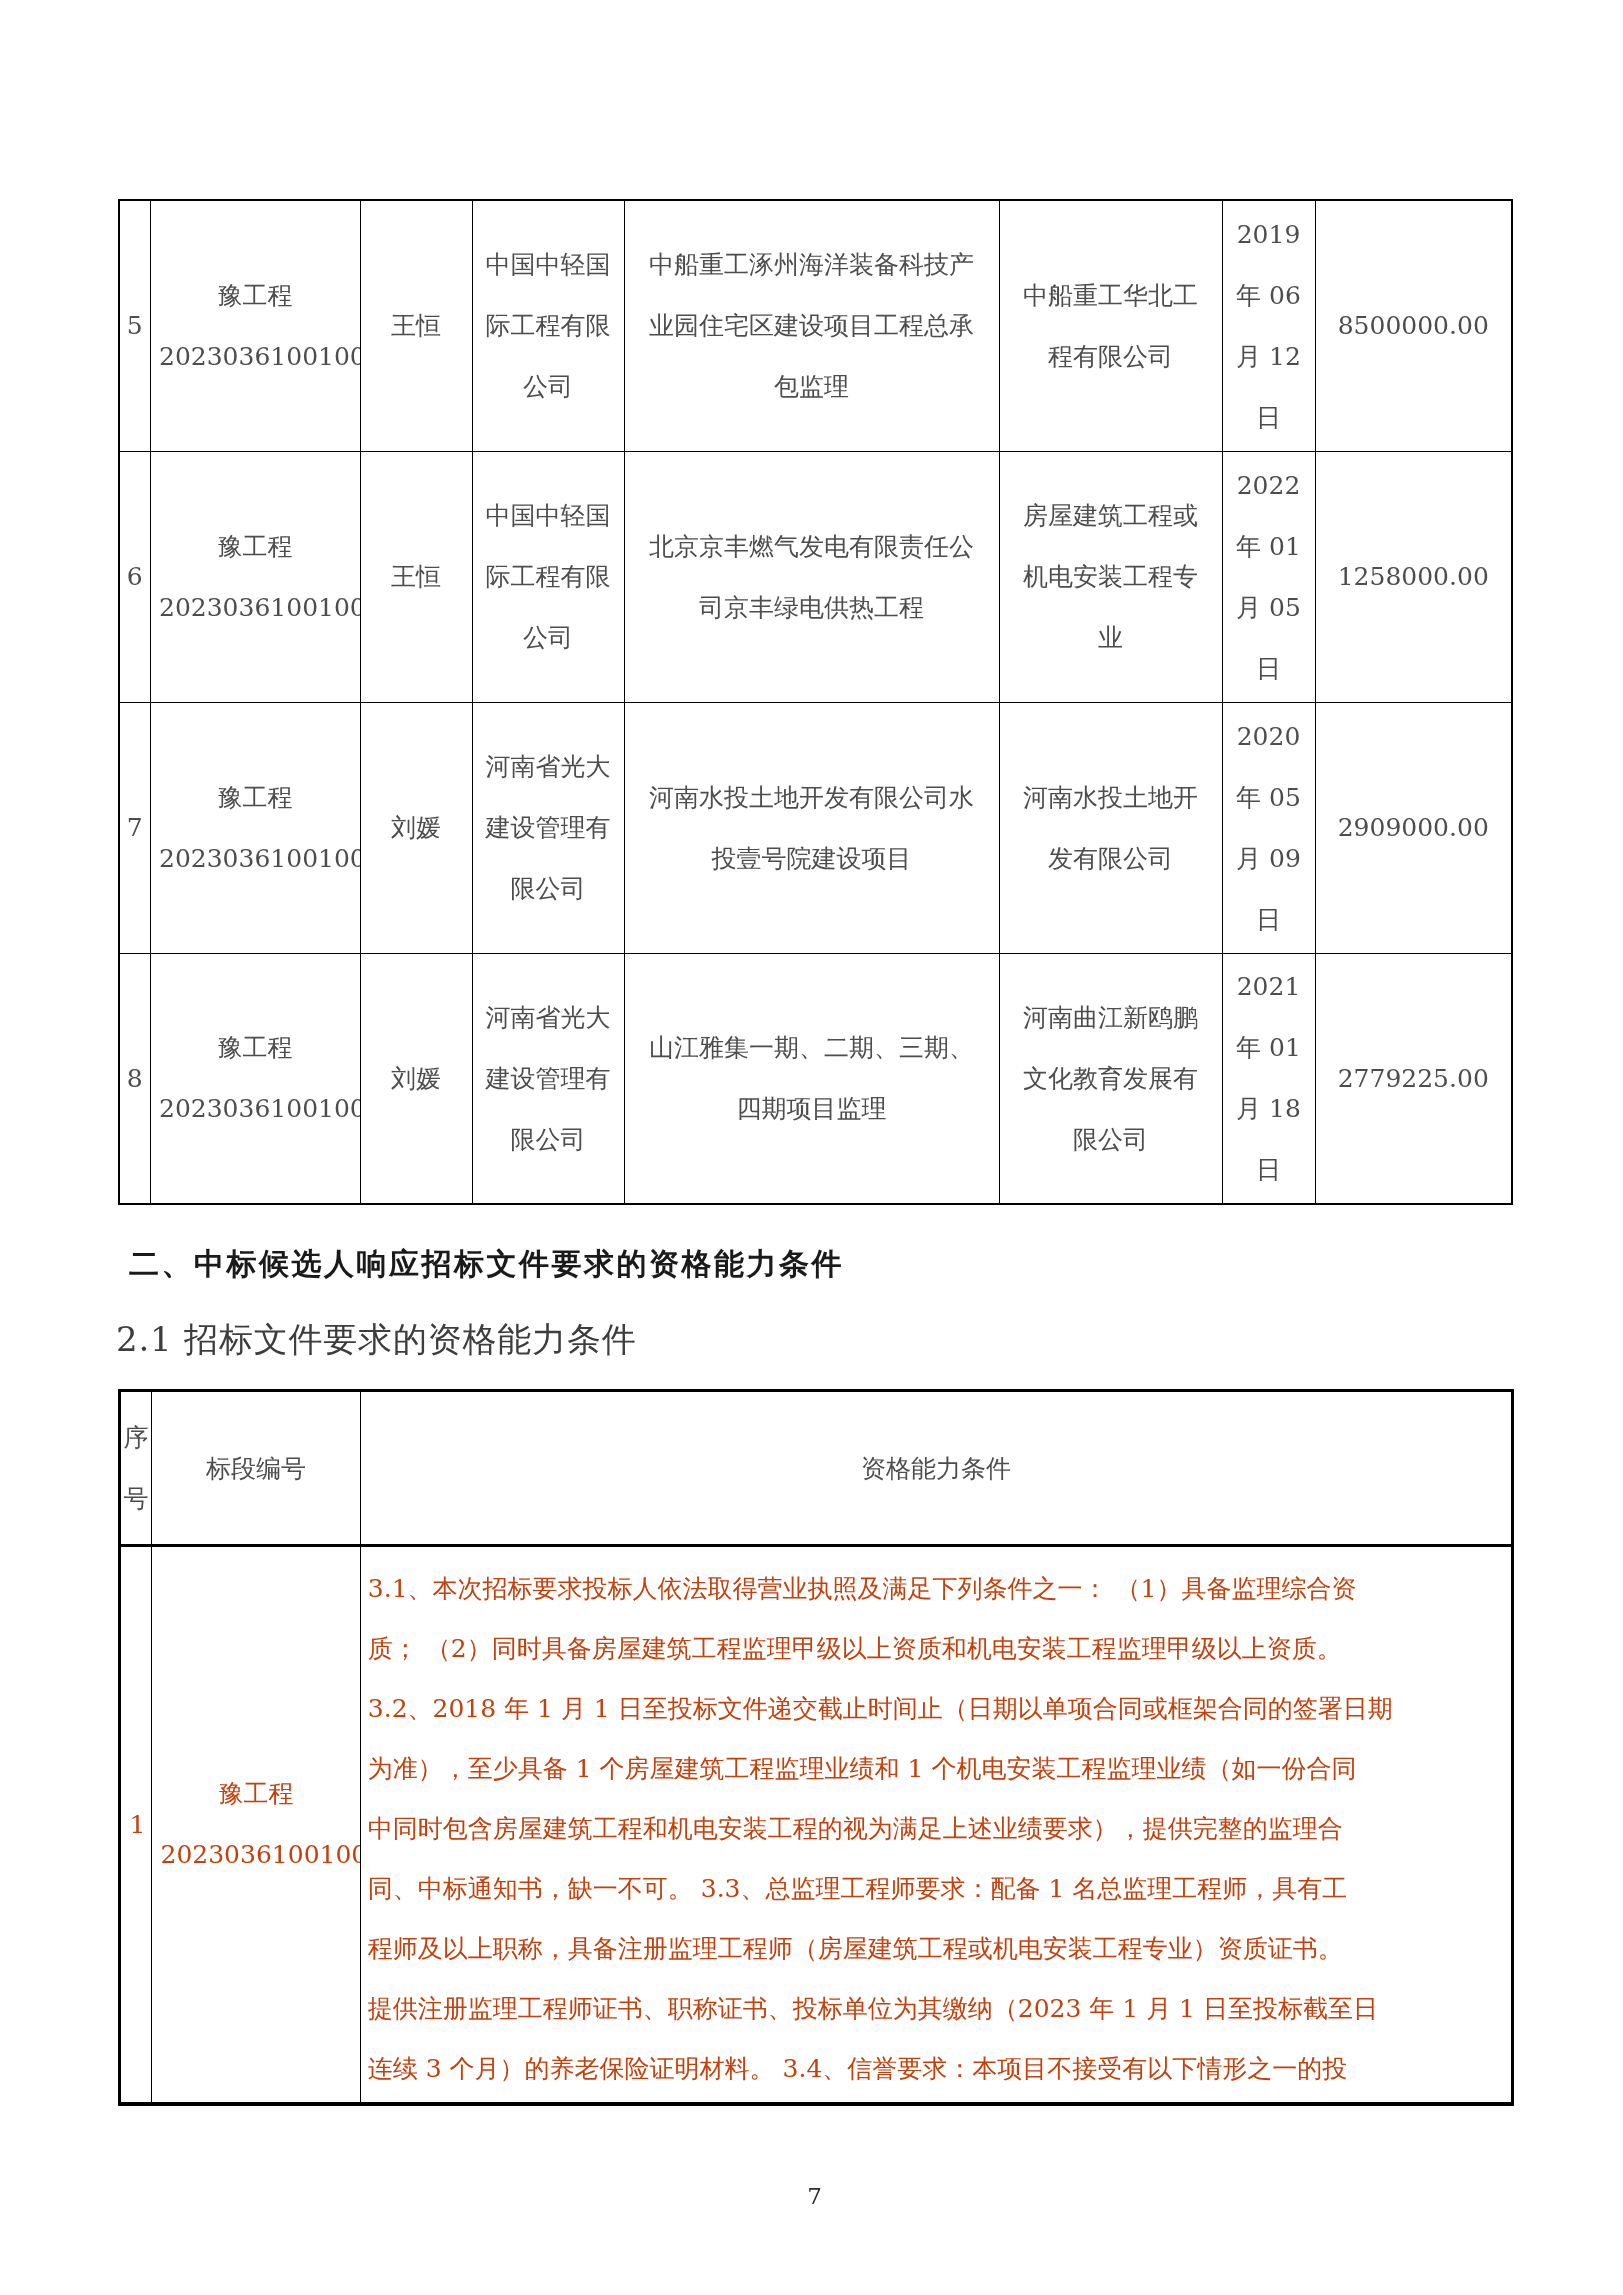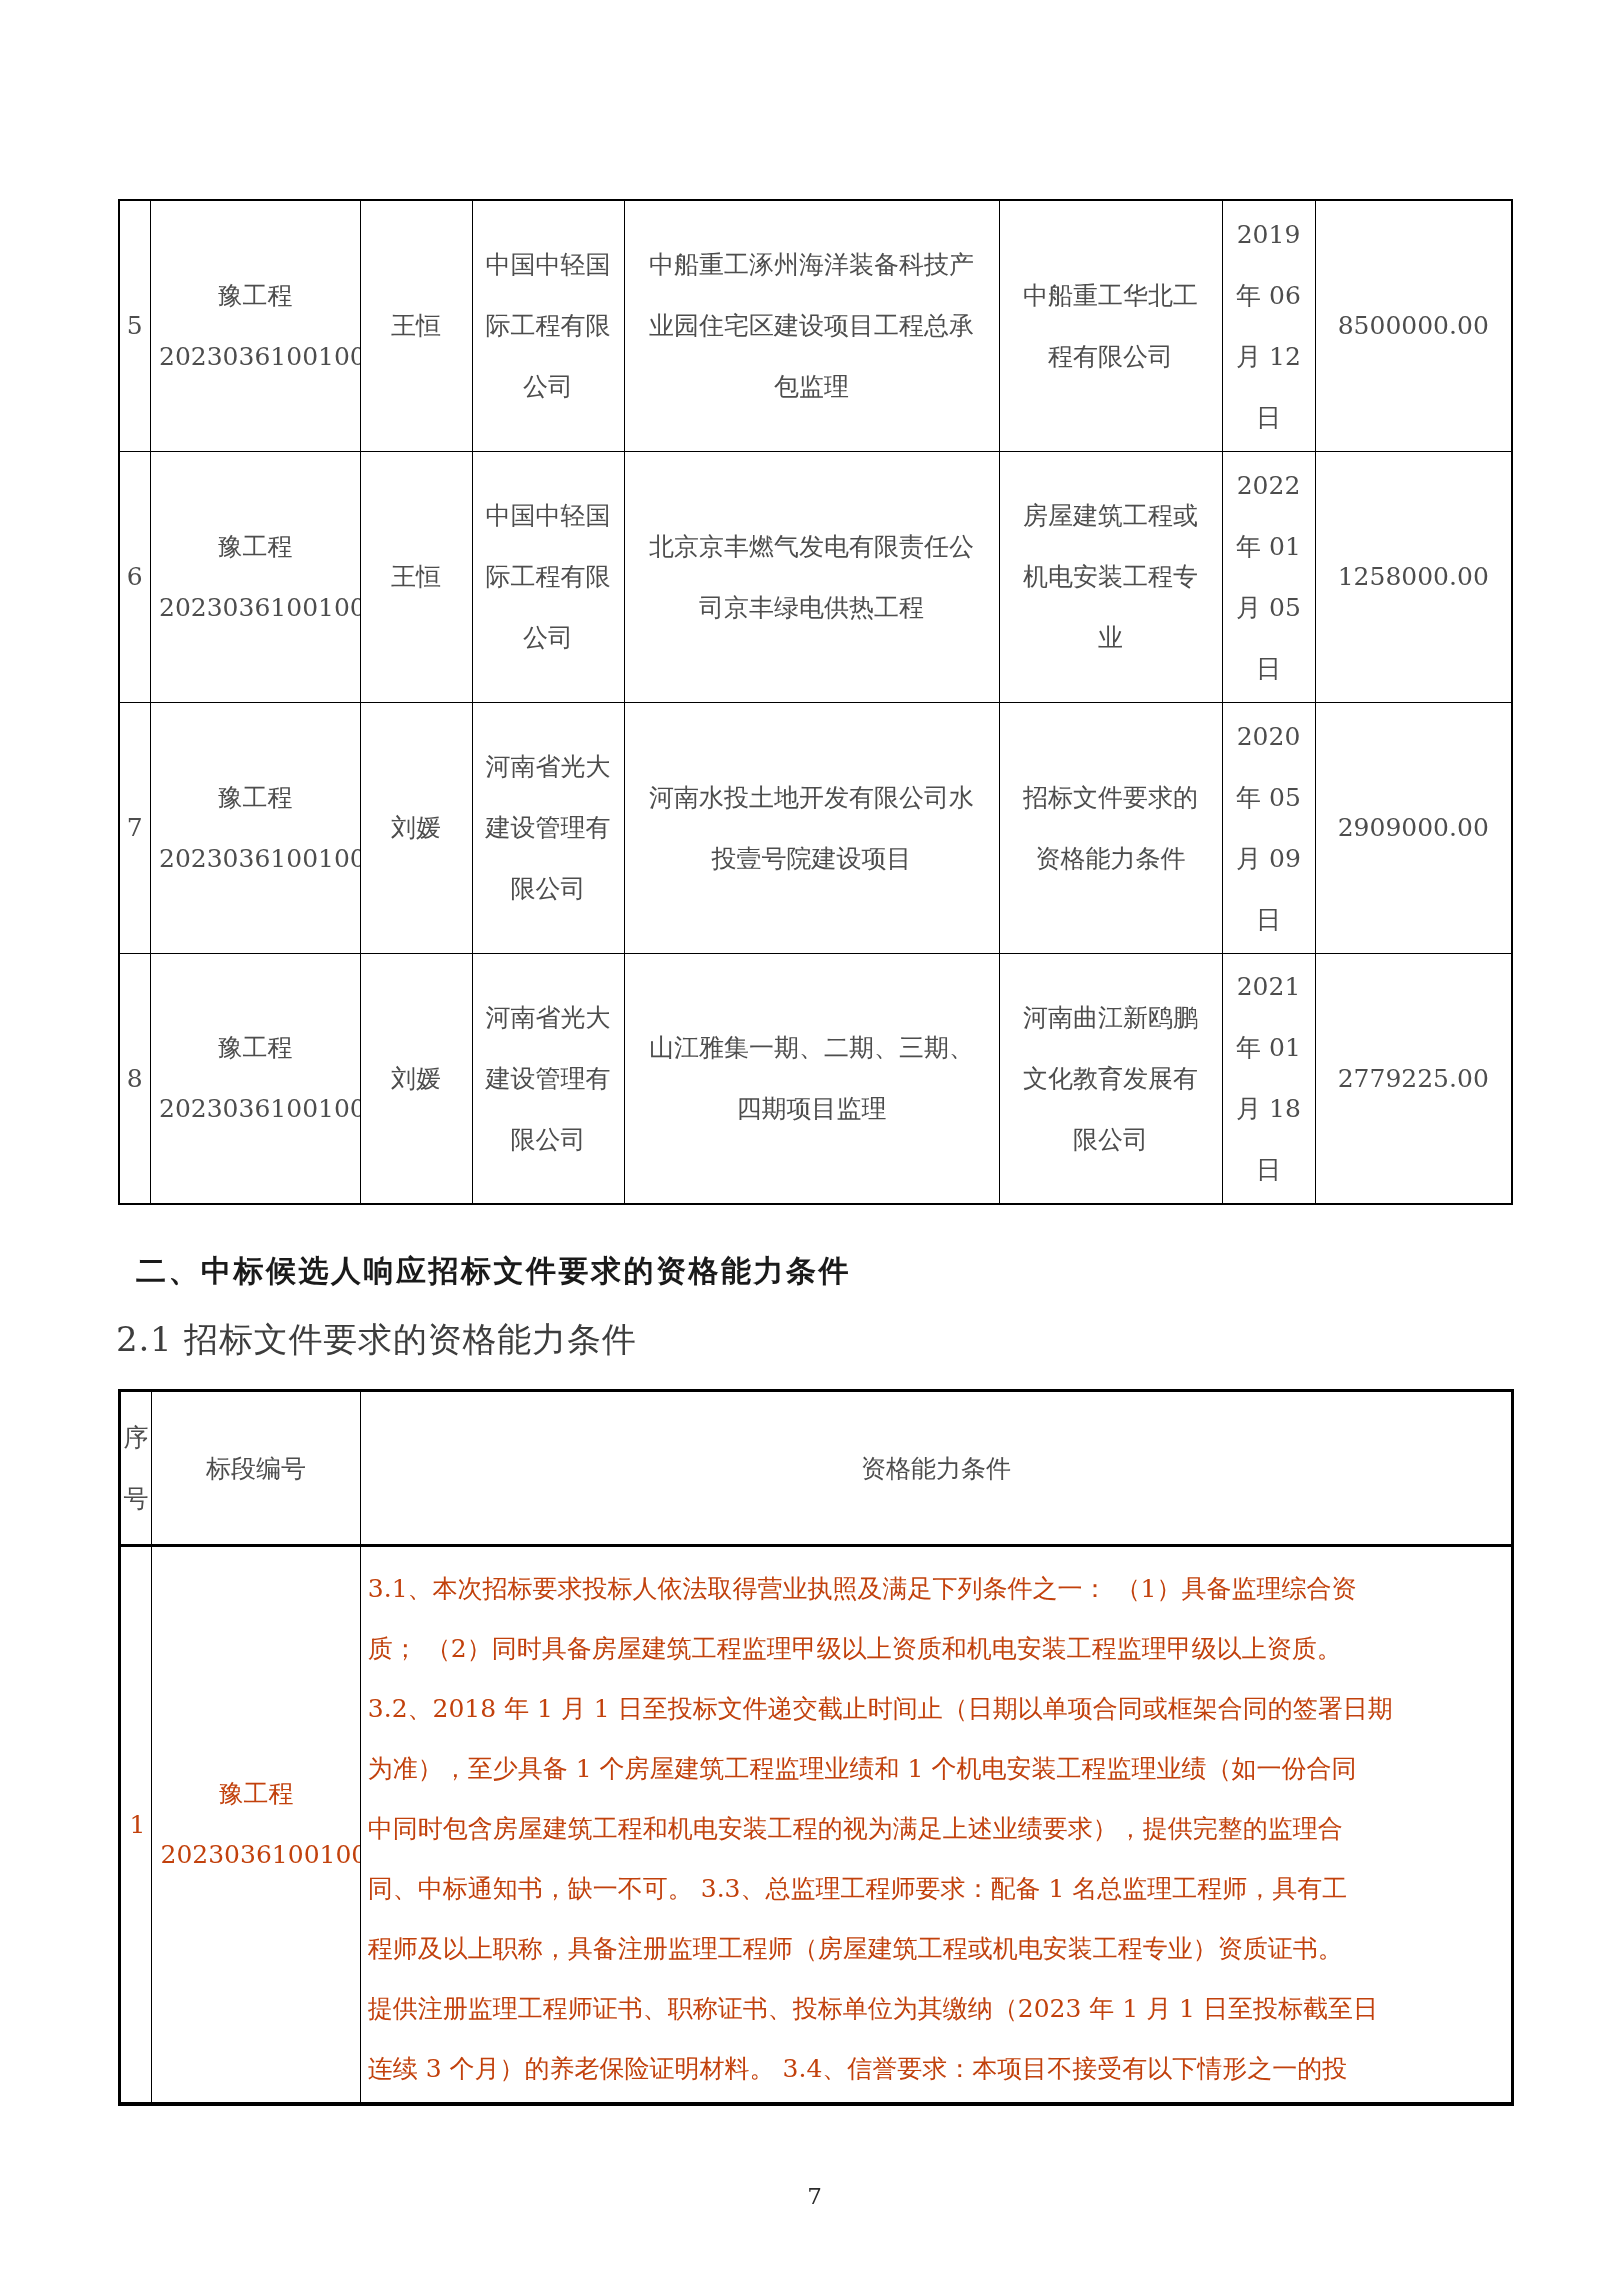--- a/index.html
+++ b/index.html
@@ -27,21 +27,21 @@
   .t1 .col-person{padding:0 3px;}
   .t1 .col-company{padding:0 6.8px;}
   .t1 .col-project{padding:0 16px;}
   .t1 .col-client{padding:16px 17px;}
   .t1 .col-date{padding:0 4px;}
   .t1 .col-amount{padding:0 11px;margin-top:8px;}
   
   .sec-heading{
     position:absolute;left:120px;top:1234px;width:1392px;
     font-size:30px;font-weight:bold;color:#1a1a1a;
-    letter-spacing:2.5px;line-height:41px;margin:16px;
+    letter-spacing:2.5px;line-height:41px;margin:9px;
   }
   .sec-subheading{
     position:absolute;left:116px;top:1321px;width:1392px;
     font-size:34px;font-weight:normal;color:#3d3d3d;
     letter-spacing:0.8px;line-height:36px;margin:0;
   }
   
   .t2{
     position:absolute;left:118px;top:1389px;width:1393px;
     font-size:25px;border:3.4px solid #000;border-bottom:4.2px solid #000;
@@ -103,21 +103,21 @@
           <td class="col-client">房屋建筑工程或机电安装工程专业</td>
           <td class="col-date">2022 年 01 月 05 日</td>
           <td class="col-amount">1258000.00</td>
         </tr>
         <tr>
           <td class="col-seq">7</td>
           <td class="col-section_no">豫工程20230361001001</td>
           <td class="col-person">刘媛</td>
           <td class="col-company">河南省光大建设管理有限公司</td>
           <td class="col-project">河南水投土地开发有限公司水投壹号院建设项目</td>
-          <td class="col-client">招标文件要求的资格能力条件</td>
+          <td class="col-client">河南水投土地开发有限公司</td>
           <td class="col-date">2020 年 05 月 09 日</td>
           <td class="col-amount">2909000.00</td>
         </tr>
         <tr>
           <td class="col-seq">8</td>
           <td class="col-section_no">豫工程20230361001001</td>
           <td class="col-person">刘媛</td>
           <td class="col-company">河南省光大建设管理有限公司</td>
           <td class="col-project">山江雅集一期、二期、三期、四期项目监理</td>
           <td class="col-client">河南曲江新鸥鹏文化教育发展有限公司</td>

